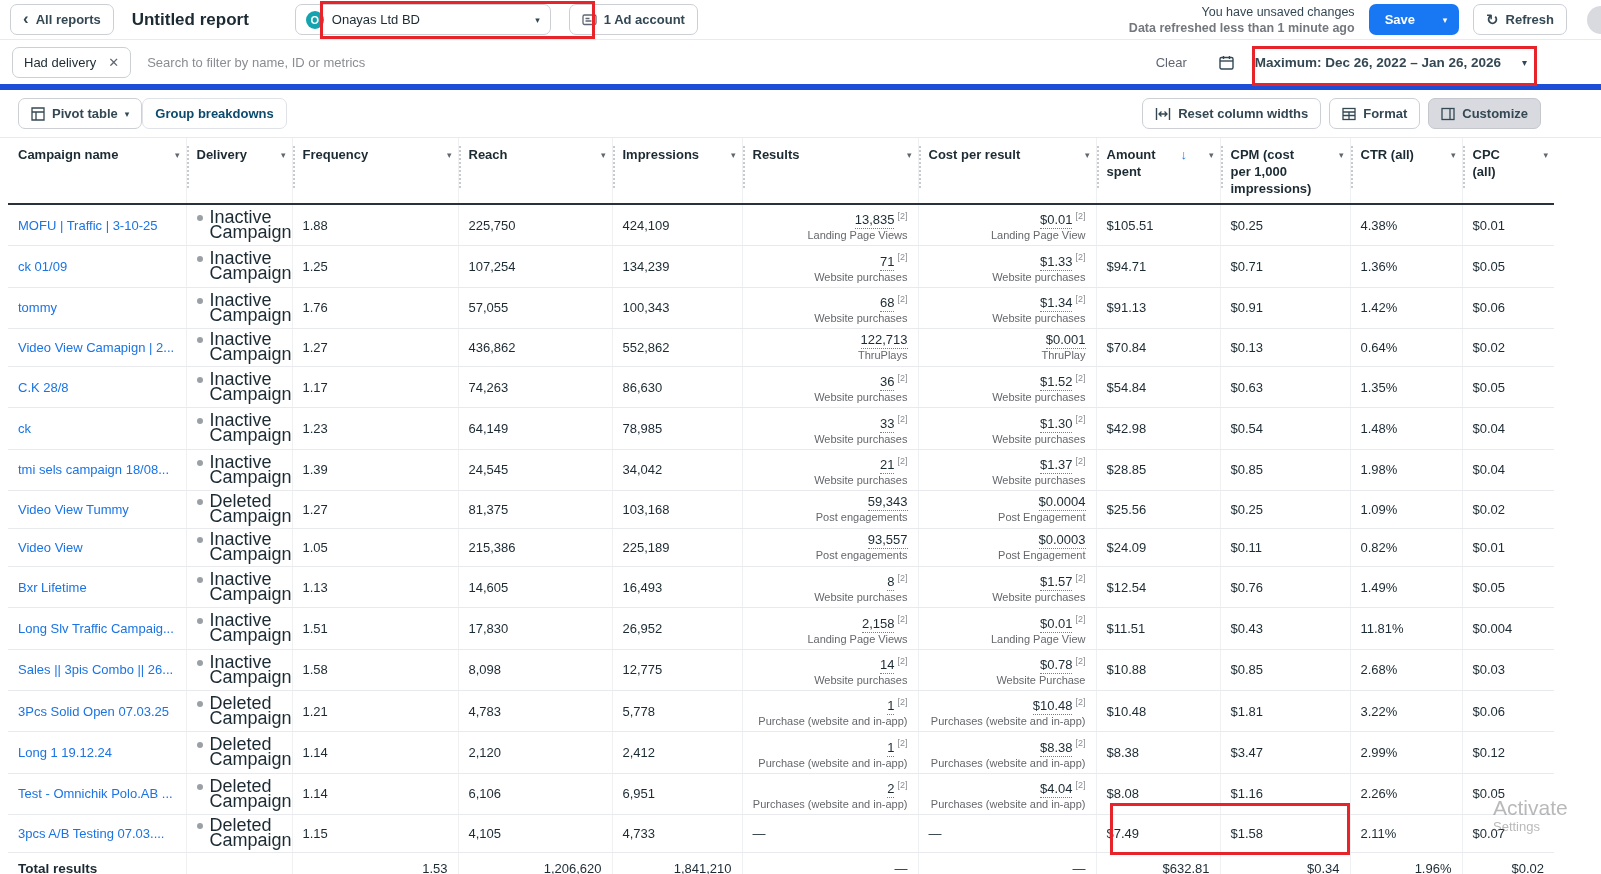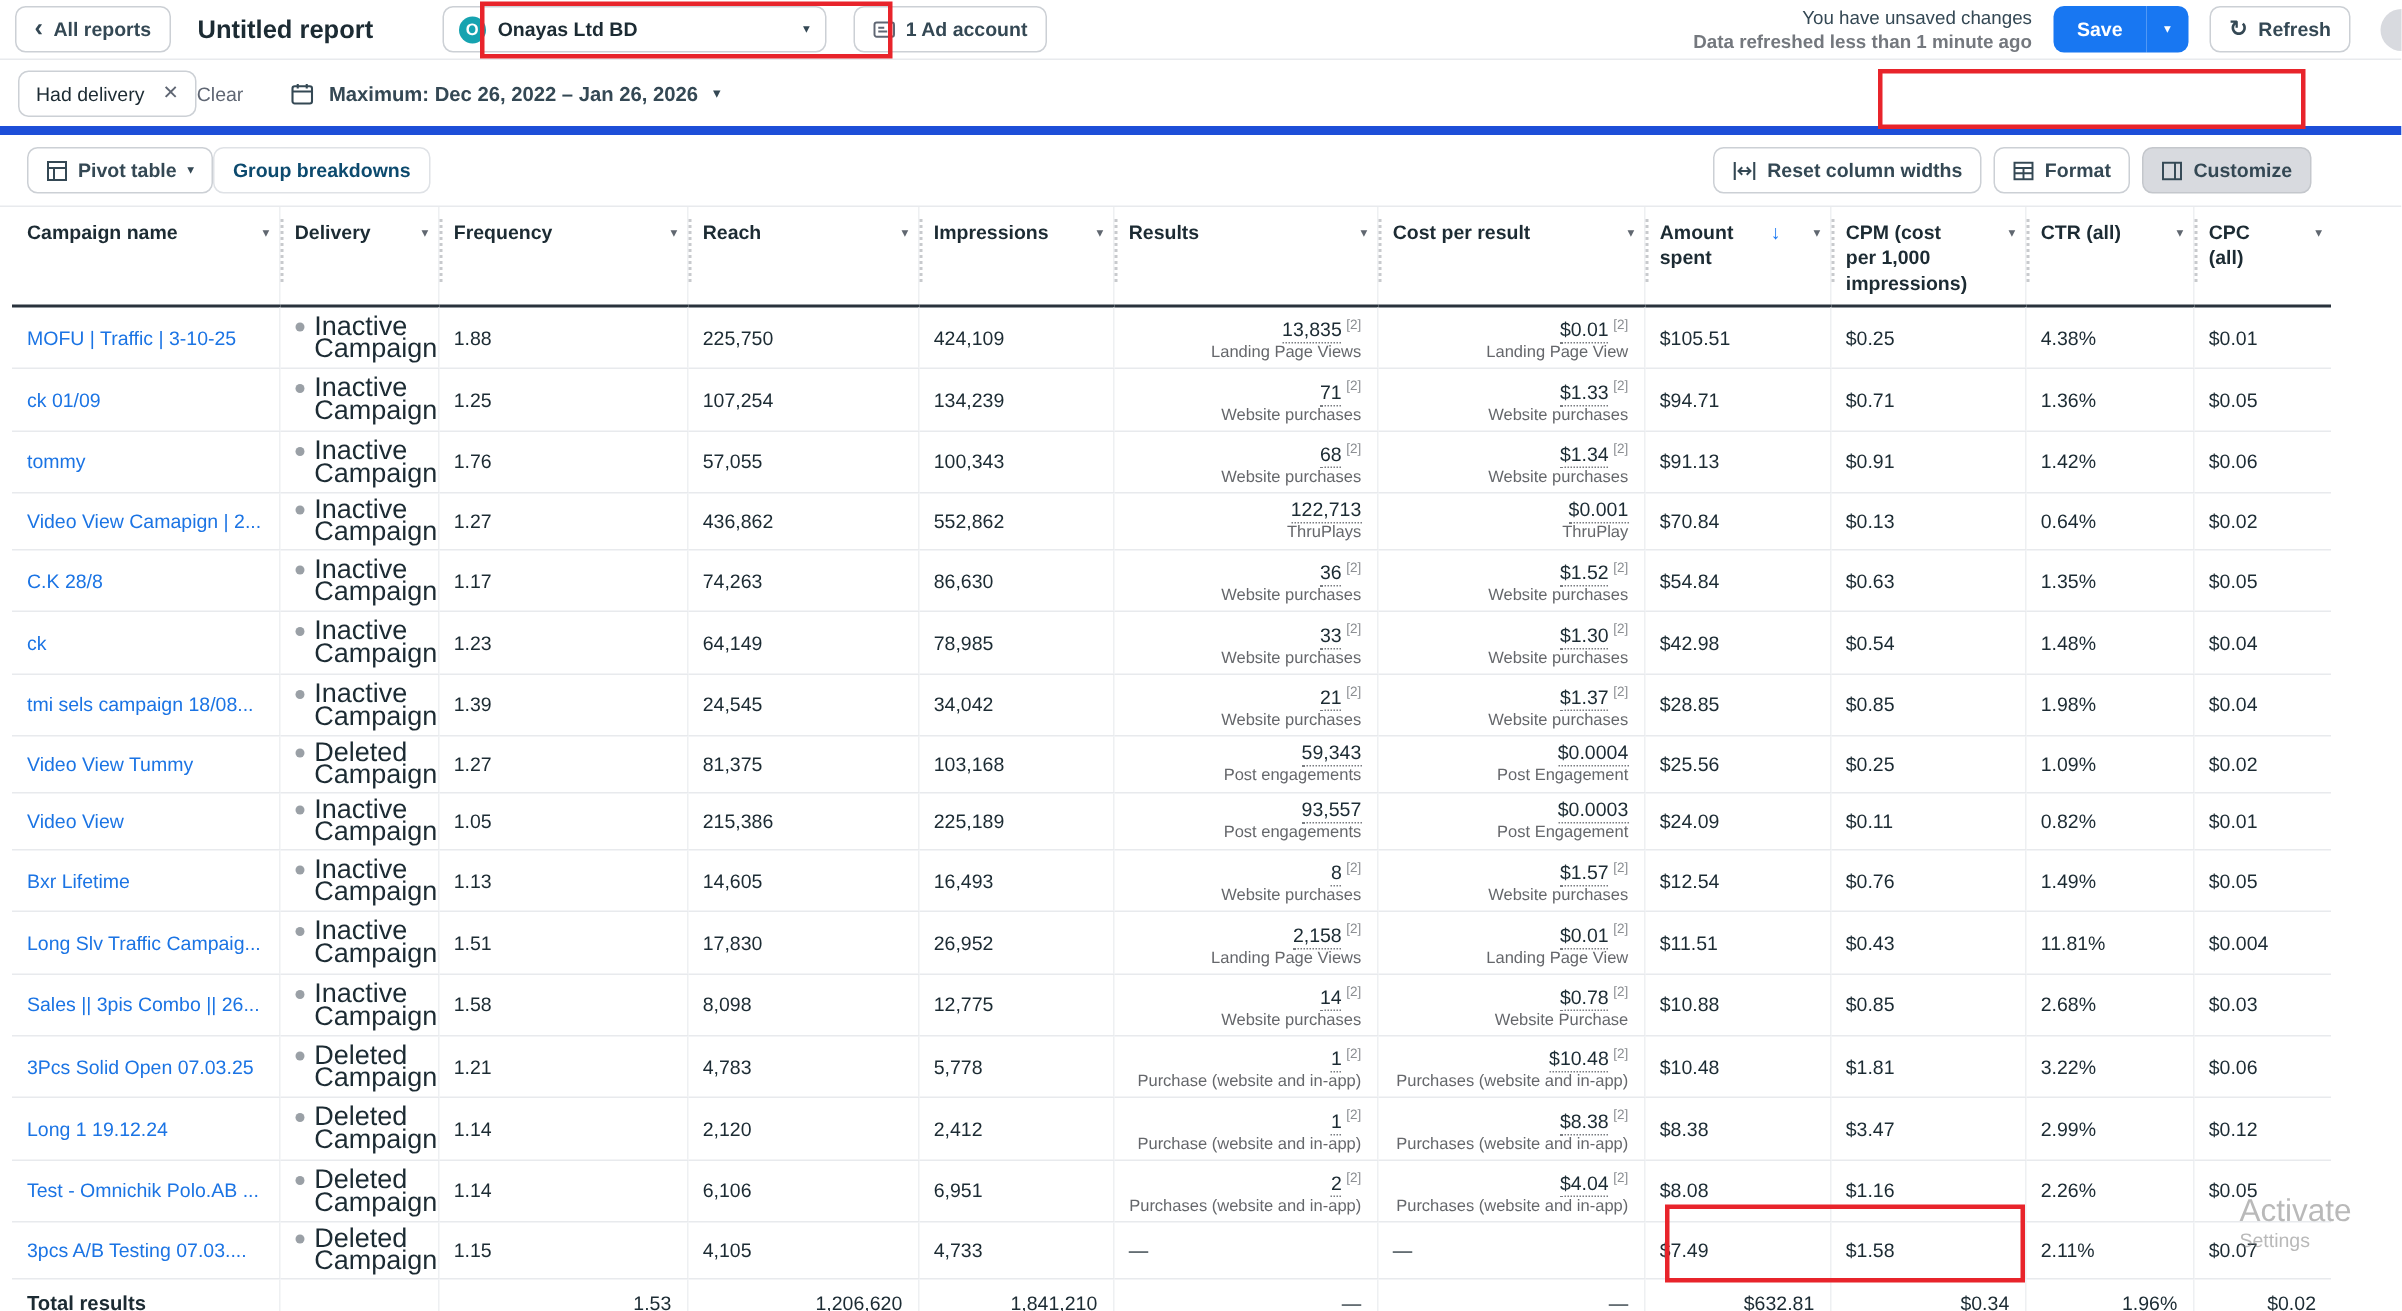--- a/index.html
+++ b/index.html
@@ -29,21 +29,21 @@
   .account-dropdown {
     display: flex; align-items: center; gap: 8px;
     border: 1px solid #ccd0d5; border-radius: 7px; height: 31px;
     padding: 0 10px; width: 256px; cursor: pointer; margin-left: 28px;
   }
   .account-avatar {
     width: 18px; height: 18px; border-radius: 50%; background: #16a3b0;
     color: #fff; font-size: 11px; font-weight: 700;
     display: flex; align-items: center; justify-content: center; flex: 0 0 auto;
   }
-  .account-name { flex: 1; font-size: 13px; font-weight: 700; color: #1c2b33; }
+  .account-name { flex: 1; font-size: 13px; font-weight: 400; color: #1c2b33; }
   .caret { font-size: 9px; color: #344854; }
   .topbar-right { margin-left: auto; display: flex; align-items: center; gap: 14px; padding-right: 24px; }
   .status-text { text-align: right; line-height: 16px; }
   .status-line1 { font-size: 12.5px; color: #344854; }
   .status-line2 { font-size: 12.5px; color: #74787e; font-weight: bold; }
   .save-split { display: flex; }
   .btn.primary { background: #1877f2; color: #fff; border: none; }
   .save-main { border-radius: 7px 0 0 7px; padding: 0 16px; }
   .save-caret { border-radius: 0 7px 7px 0; width: 28px; padding: 0; justify-content: center; border-left: 1px solid rgba(255,255,255,.45); font-size: 9px; }
   .refresh-ico { font-size: 15px; line-height: 1; }
@@ -59,21 +59,21 @@
   }
   .chip {
     display: inline-flex; align-items: center; gap: 12px;
     border: 1px solid #ccd0d5; border-radius: 7px; height: 31px;
     padding: 0 11px; font-size: 13px; color: #1c2b33; cursor: pointer;
   }
   .chip-x { color: #5f6673; font-size: 13px; cursor: pointer; }
   .search-placeholder { margin-left: 16px; flex: 1; font-size: 13px; color: #8a8d91; cursor: text; }
   .clear-link { font-size: 13px; color: #5f6673; margin-right: 22px; cursor: pointer; }
   .date-range {
-    display: flex; align-items: center; gap: 10px; cursor: pointer;
+    display: flex; align-items: center; gap: 21px; cursor: pointer;
     font-size: 13.5px; font-weight: 700; color: #344854; padding: 8px 10px; margin-right: 52px;
   }
   .date-caret { font-size: 10px; color: #344854; }
 
   
   .toolbar {
     height: 48px; display: flex; align-items: center; 
     padding: 0 18px; border-bottom: 1px solid #e8eaed;
   }
   .toolbar-right { margin-left: auto; display: flex; align-items: center; gap: 8px; padding-right: 42px; }
@@ -175,20 +175,21 @@
       </button>
     </div>
     <div class="partial-icon"></div>
   </header>
 
   <div class="filterbar">
     <div class="chip">
       <span>Had delivery</span>
       <span class="chip-x">✕</span>
     </div>
+    <div class="search-placeholder">Search to filter by name, ID or metrics</div>
     <span class="clear-link">Clear</span>
     <div class="date-range">
       <svg class="ico" width="15" height="15" viewBox="0 0 15 15">
           <rect x="1" y="2.5" width="13" height="11.5" rx="1.5" fill="none" stroke="#344854" stroke-width="1.4"></rect>
           <path d="M1 6h13" stroke="#344854" stroke-width="1.4"></path>
           <path d="M4.5 1v3M10.5 1v3" stroke="#344854" stroke-width="1.4"></path>
         </svg>
       <span>Maximum: Dec 26, 2022 – Jan 26, 2026</span>
       <span class="date-caret">▾</span>
     </div>

